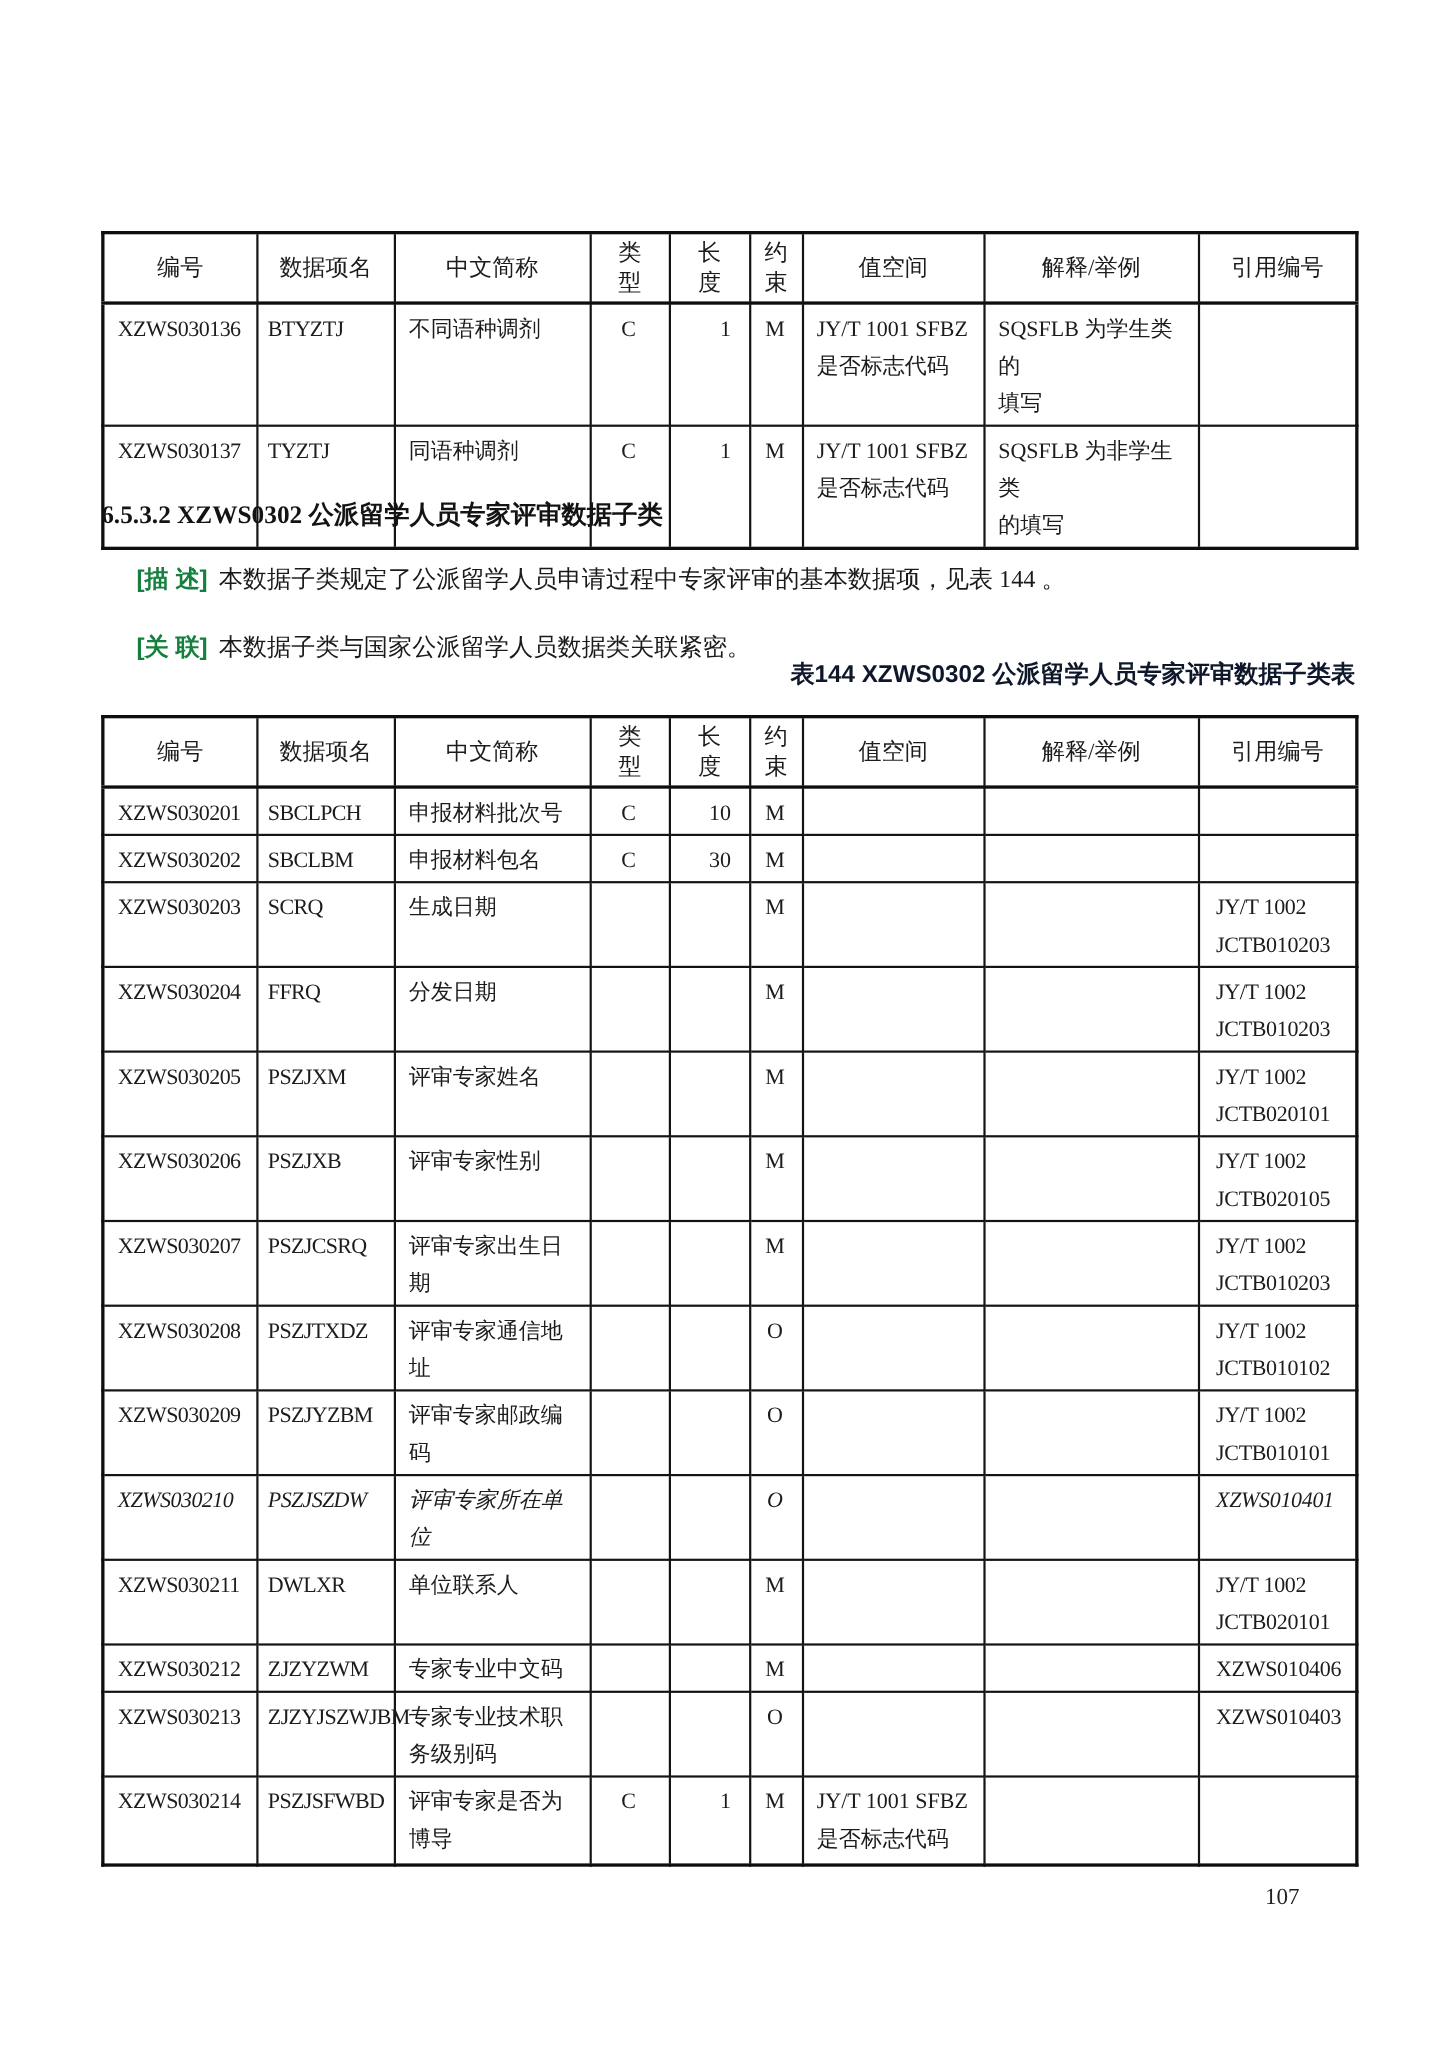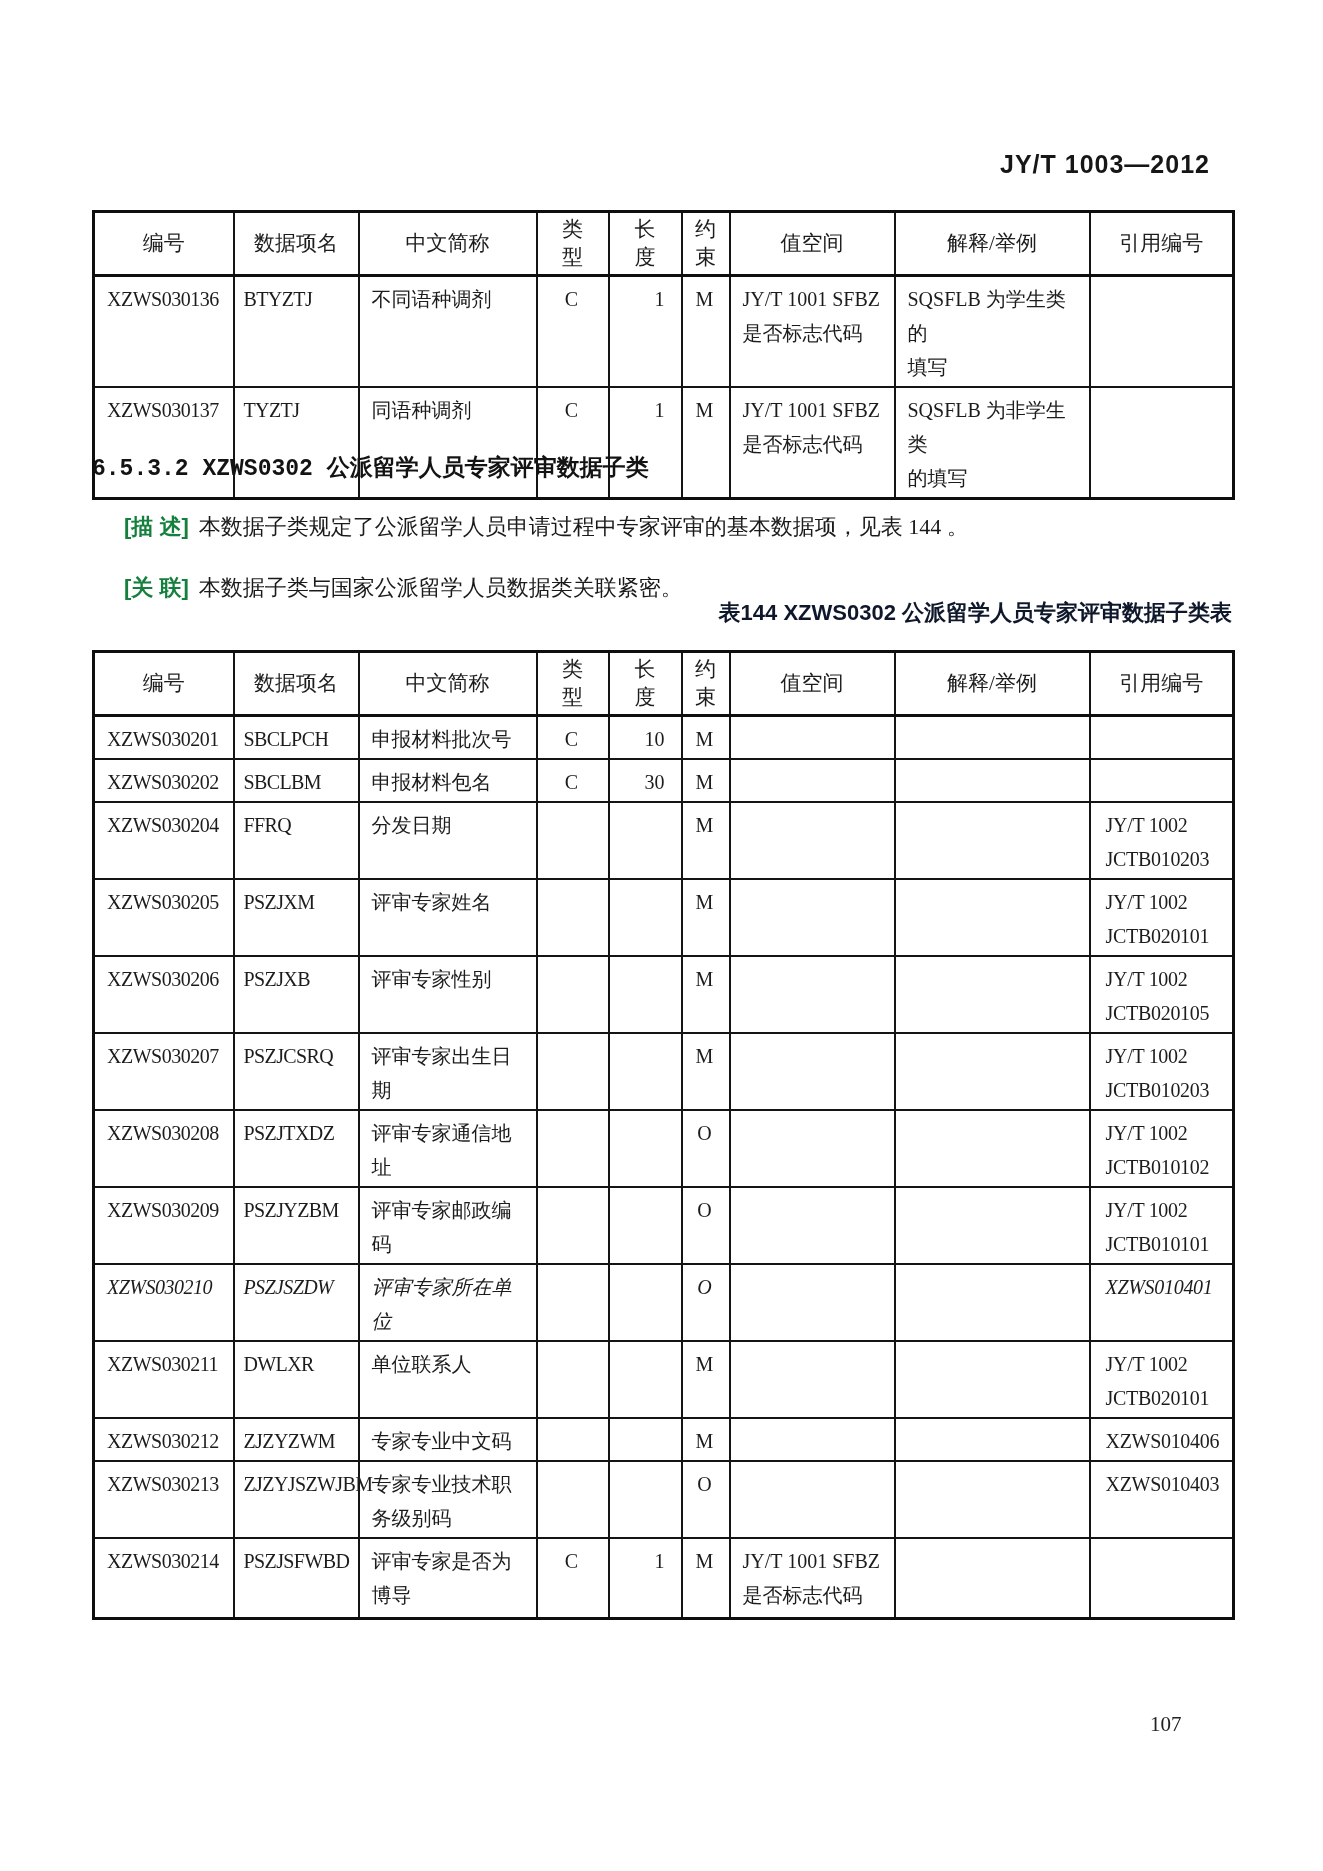--- a/index.html
+++ b/index.html
@@ -42,21 +42,21 @@
   
   table.doc-table td:nth-child(1){letter-spacing:-0.5px;}
   table.doc-table td:nth-child(2){letter-spacing:-0.6px;padding-left:9px;padding-right:0;}
   table.doc-table td:nth-child(4){text-align:center;padding-left:2px;}
   table.doc-table td:nth-child(5){text-align:right;padding-right:16px;}
   table.doc-table td:nth-child(6){text-align:center;padding-left:2px;}
   table.doc-table td:nth-child(9){padding-left:15px;letter-spacing:-0.3px;}
 
   .section-heading{
     position:absolute;top:452px;left:92px;width:1140px;
-    font-family:Liberation Mono, monospace;
+    font-family:Liberation Serif, serif;
     font-weight:bold;font-size:23px;color:#131313;
     white-space:pre-line;
   }
   .para{
     position:absolute;left:124px;width:1110px;
     font-size:22px;line-height:30px;color:#1a1a1a;
   }
   #para-desc{top:512px;}
   #para-rel{top:573px;}
   .para .bracket-label{
@@ -72,21 +72,20 @@
   .page-number{
     position:absolute;top:1712px;left:1150px;
     font-size:21px;color:#222;
   }
 </style>
 </head>
 <body>
 
 <div class="page">
 
-  <div class="page-header">JY/T 1003—2012</div>
 
   <table class="doc-table" id="table-prev">
     <colgroup>
       <col style="width:140px">
         <col style="width:125px">
         <col style="width:178px">
       <col style="width:72px">
         <col style="width:73px">
         <col style="width:48px">
       <col style="width:165px">
@@ -196,20 +195,32 @@
           <td>SBCLBM</td>
           <td>申报材料包名</td>
           <td>C</td>
           <td>30</td>
           <td>M</td>
           <td></td>
           <td></td>
           <td></td>
         </tr>
         <tr style="height: 77px;">
+          <td>XZWS030203</td>
+          <td>SCRQ</td>
+          <td>生成日期</td>
+          <td></td>
+          <td></td>
+          <td>M</td>
+          <td></td>
+          <td></td>
+          <td>JY/T 1002
+JCTB010203</td>
+        </tr>
+        <tr style="height: 77px;">
           <td>XZWS030204</td>
           <td>FFRQ</td>
           <td>分发日期</td>
           <td></td>
           <td></td>
           <td>M</td>
           <td></td>
           <td></td>
           <td>JY/T 1002
 JCTB010203</td>

